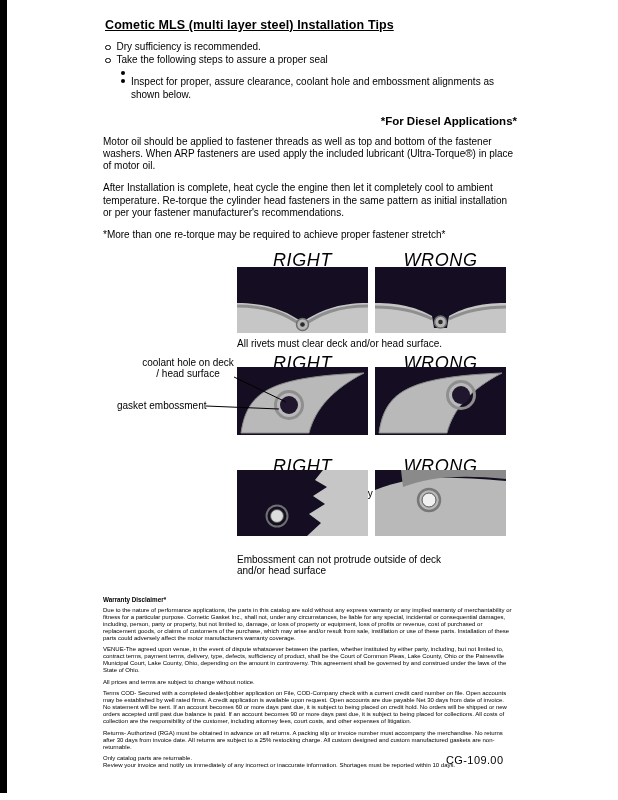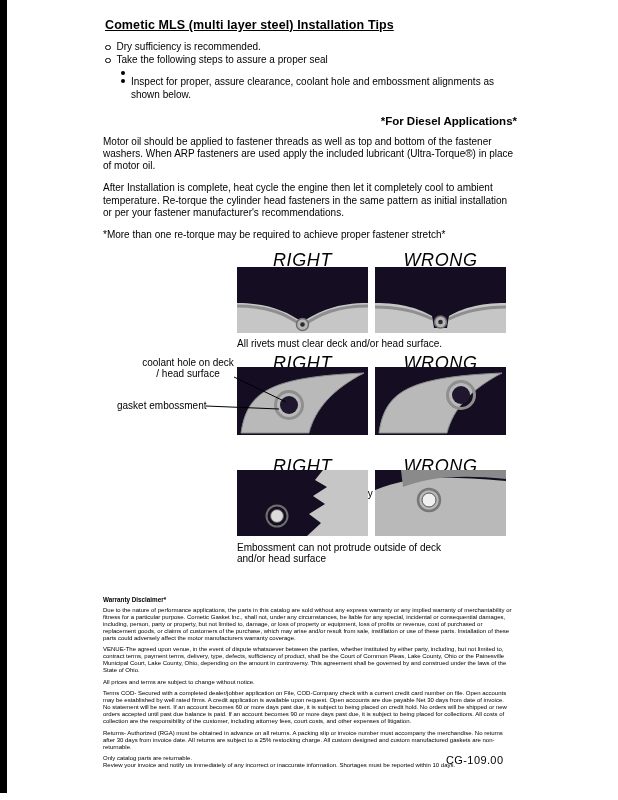--- a/index.html
+++ b/index.html
@@ -122,21 +122,21 @@
       </svg>
 
       <svg class="dg-img" style="left:272px; top:220px;" width="131" height="66" viewBox="0 0 131 66">
         <rect width="131" height="66" fill="#150d21"></rect>
         <path d="M0 66 L0 20 C34 7 58 5 131 11 L131 66 Z" fill="#b9b9b9"></path>
         <path d="M26 0 H131 V9 C80 4 52 8 28 17 Z" fill="#8a8a8a"></path>
         <circle cx="54" cy="30" r="11" fill="none" stroke="#777" stroke-width="2.5"></circle>
         <circle cx="54" cy="30" r="7" fill="#f0f0f0" stroke="#555" stroke-width="1"></circle>
       </svg>
 
-      <div class="dg-caption" style="left:134px; top:292px; width:230px;">Embossment can not protrude outside of deck and/or head surface</div>
+      <div class="dg-caption" style="left:134px; top:304px; width:230px;">Embossment can not protrude outside of deck and/or head surface</div>
 
       <svg class="pointer-overlay" viewBox="0 0 414 322">
         <line x1="131" y1="127" x2="183" y2="152" stroke="#000" stroke-width="1"></line>
         <line x1="103" y1="156" x2="176" y2="159" stroke="#000" stroke-width="1"></line>
       </svg>
     </div>
 
     <div class="legal">
       <div class="legal-heading">Warranty Disclaimer*</div>
       <p>Due to the nature of performance applications, the parts in this catalog are sold without any express warranty or any implied warranty of merchantability or fitness for a particular purpose.  Cometic Gasket Inc., shall not, under any circumstances, be liable for any special, incidental or consequential damages, including, person, party or property, but not limited to, damage, or loss of property or equipment, loss of profits or revenue, cost of purchased or replacement goods, or claims of customers of the purchase, which may arise and/or result from sale, instillation or use of these parts.  Installation of these parts could adversely affect the motor manufacturers warranty coverage.</p>

